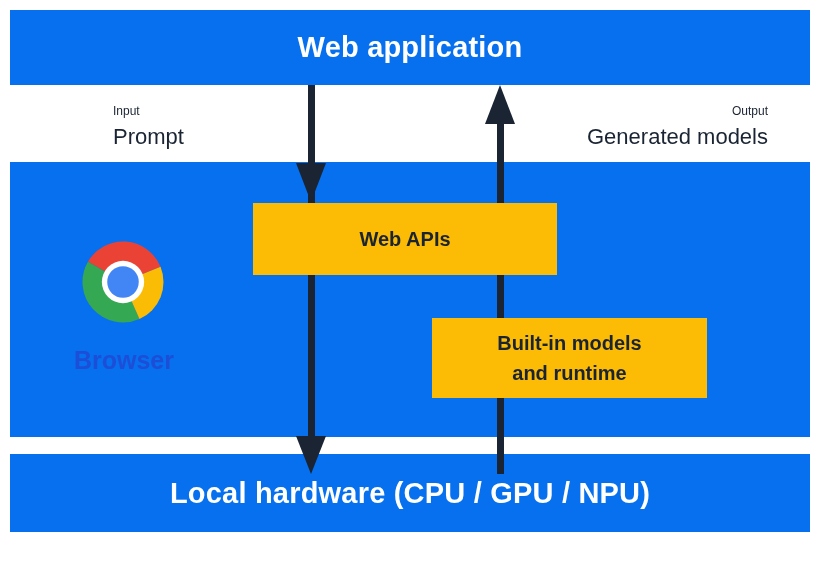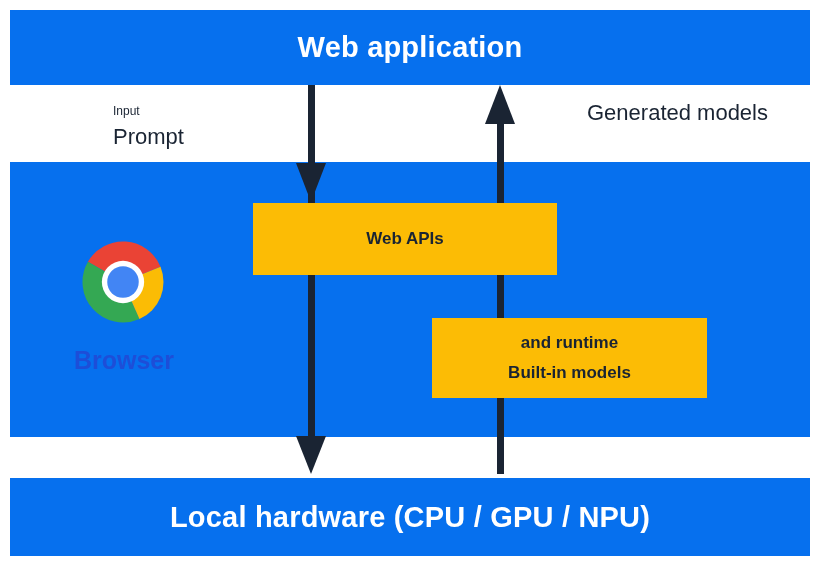--- a/index.html
+++ b/index.html
@@ -7,21 +7,21 @@
     --logo_red:#EA4335; --logo_green:#34A853; --logo_yellow:#FBBC05; --logo_blue:#4285F4;
   }
   html,body{margin:0;padding:0;background:#fff;}
   .canvas{
     position:relative; width:820px; height:566px; background:var(--white);
     font-family:"Liberation Sans", sans-serif; overflow:hidden;
   }
   .bar{position:absolute; left:10px; width:800px; background:var(--blue);
        display:flex; align-items:center; justify-content:center;}
   .bar-top{top:10px; height:75px;}
-  .bar-bottom{top:478px; height:78px;}
+  .bar-bottom{top:454px; height:78px;}
   .bar-title{color:#fff; font-size:29px; font-weight:bold; letter-spacing:.2px;}
   .section{position:absolute; left:10px; top:162px; width:800px; height:275px; background:var(--blue); z-index:0;}
 
   .io{position:absolute; top:99px; color:var(--navy); z-index:3;}
   .io-left{left:113px; text-align:left;}
   .io-right{right:52px; text-align:right;}
   .io .caption{display:block; font-size:12px; font-weight:normal; line-height:24px;}
   .io .strong{display:block; font-size:22px; font-weight:normal; line-height:28px;}
 
   
@@ -31,21 +31,21 @@
   .head{position:absolute; width:0; height:0; z-index:1;}
   .head-down{border-left:15px solid transparent; border-right:15px solid transparent; border-top:39px solid var(--navy);}
   .head-up{border-left:15px solid transparent; border-right:15px solid transparent; border-bottom:39px solid var(--navy);}
   .head-down-mid{left:296px; top:163px;}
   .head-down-bottom{left:296px; top:436px; border-top-width:38px;}
   .head-up-top{left:485px; top:85px;}
 
   
   .ybox{position:absolute; background:var(--yellow); color:var(--navy); z-index:2;
         display:flex; align-items:center; justify-content:center; text-align:center;
-        font-weight:bold; font-size:17px; line-height:30px;}
+        font-weight:bold; font-size:20px; line-height:30px;}
   .ybox-webapis{left:253px; top:203px; width:304px; height:72px;}
   .ybox-builtin{left:432px; top:318px; width:275px; height:80px;}
 
   .chrome{position:absolute; left:78px; top:237px; width:90px; height:90px; z-index:2;}
   .browser-label{position:absolute; left:28px; top:346px; width:192px; text-align:center;
                  color:#1d4ed8; font-size:25px; font-weight:bold; z-index:2;}
 </style>
 </head>
 <body>
 
@@ -53,38 +53,39 @@
 
   <div class="bar bar-top">
     <span class="bar-title">Web application</span>
   </div>
 
   <div class="io io-left">
     <span class="caption">Input</span>
     <span class="strong">Prompt</span>
   </div>
   <div class="io io-right">
+    <span class="caption">Output</span>
     <span class="strong">Generated models</span>
   </div>
 
   <div class="section"></div>
 
   <div class="shaft shaft-down"></div>
   <div class="head head-down head-down-mid"></div>
   <div class="head head-down head-down-bottom"></div>
   <div class="shaft shaft-up"></div>
   <div class="head head-up head-up-top"></div>
 
   <div class="ybox ybox-webapis">
     <span>Web APIs</span>
   </div>
   <div class="ybox ybox-builtin">
     <span>
+      <span style="display:block">Built-in models</span>
       <span style="display:block">and runtime</span>
-      <span style="display:block">Built-in models</span>
     </span>
   </div>
 
   <svg class="chrome" viewBox="0 0 100 100" aria-hidden="true">
     <path d="M50,50 L11.03,27.5 A45,45 0 0 1 91.72,33.14 Z" fill="#EA4335"></path>
     <path d="M50,50 L11.03,27.5 A45,45 0 0 0 68.30,91.11 Z" fill="#34A853"></path>
     <path d="M50,50 L68.30,91.11 A45,45 0 0 0 91.72,33.14 Z" fill="#FBBC05"></path>
     <circle cx="50" cy="50" r="23.5" fill="#FFFFFF"></circle>
     <circle cx="50" cy="50" r="17.5" fill="#4285F4"></circle>
   </svg>

